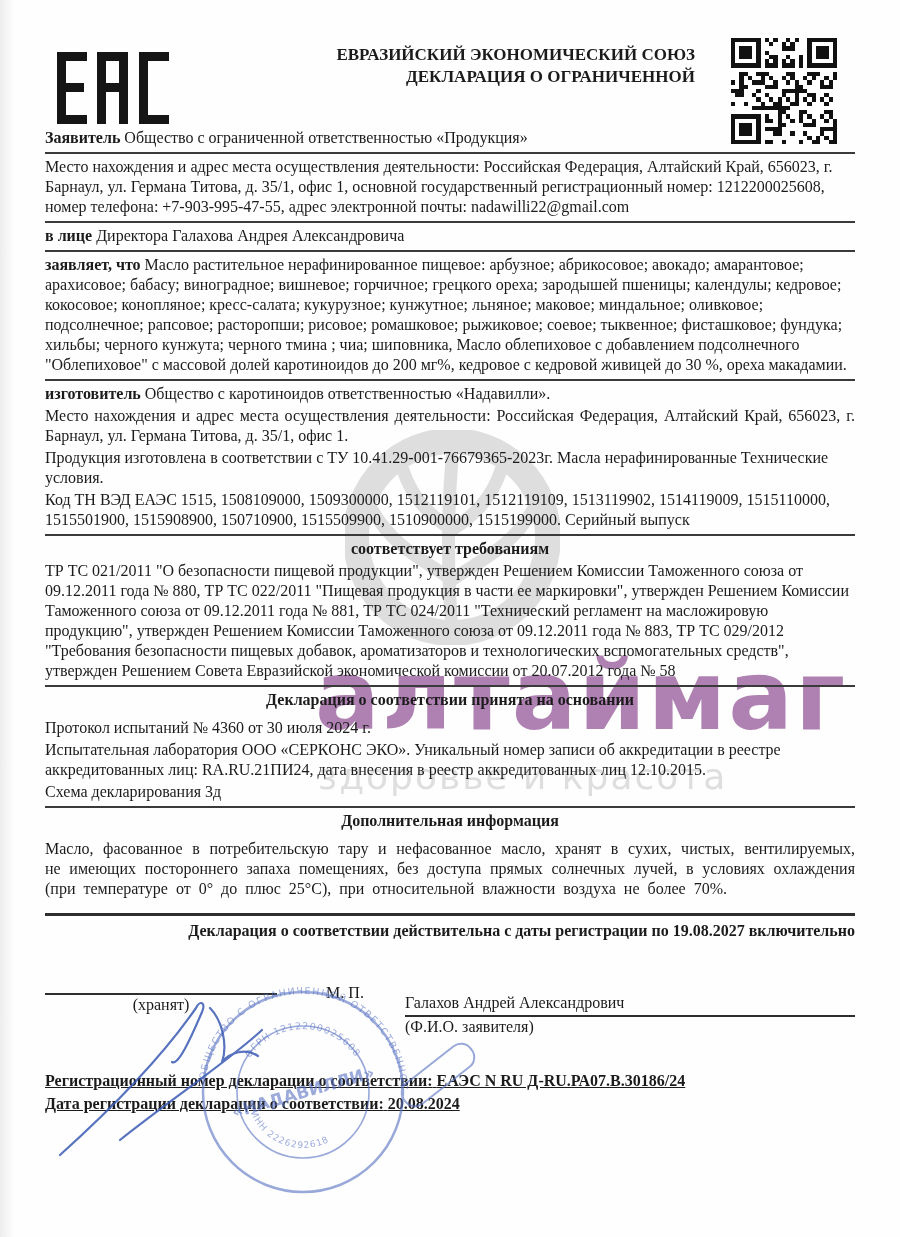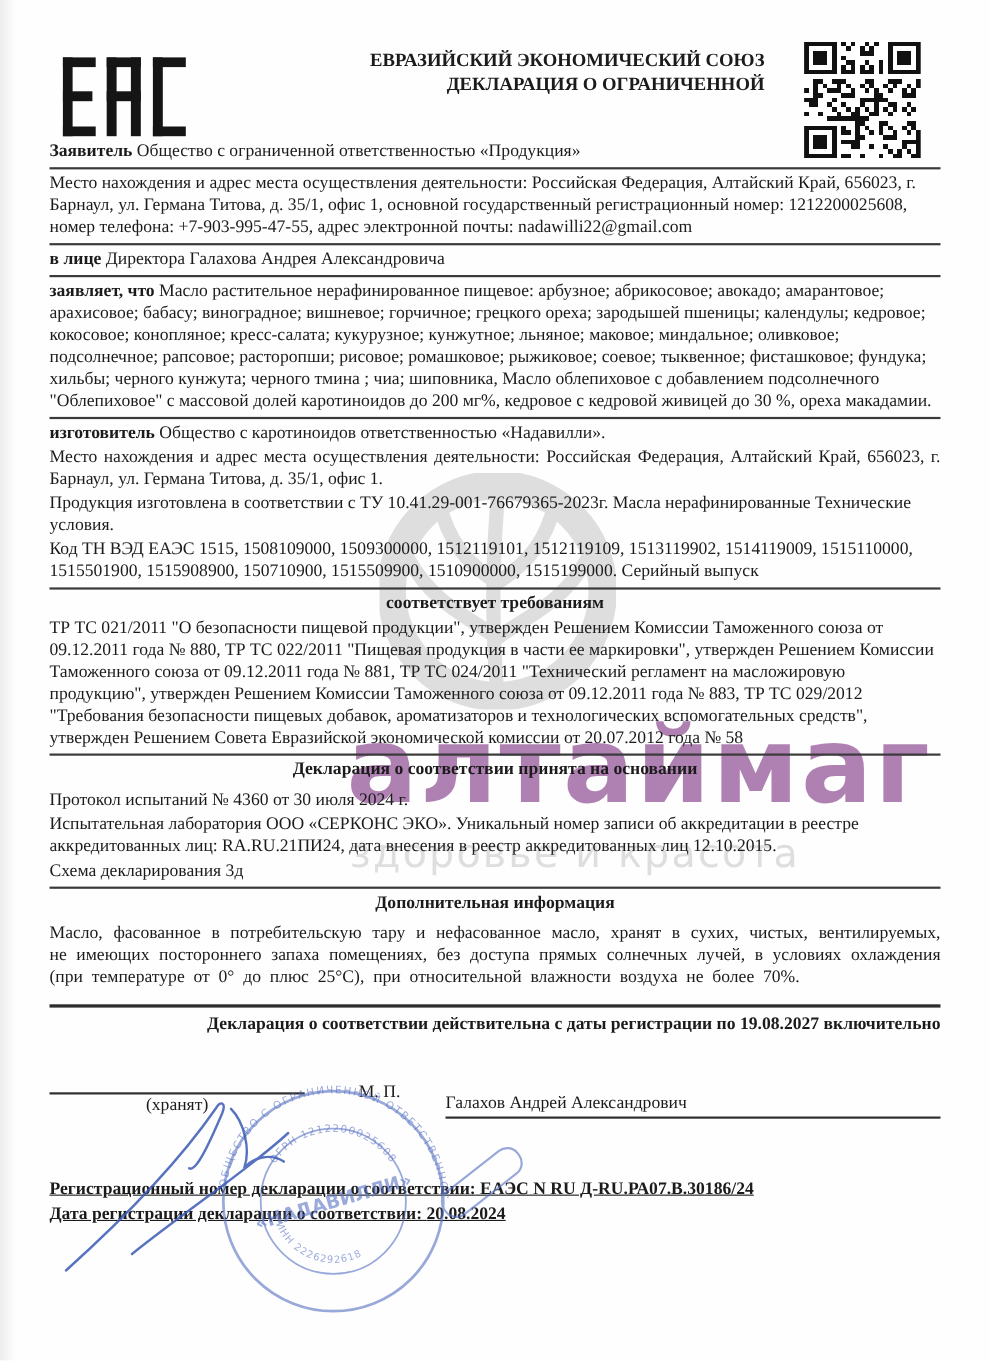--- a/index.html
+++ b/index.html
@@ -303,20 +303,21 @@
 
     <div class="sig">
       <div class="sig-left">
         <div class="sig-line"></div>
         <div>(хранят)</div>
       </div>
       <div class="mp">М. П.</div>
       <div class="sig-right">
         <div>Галахов Андрей Александрович</div>
         <div class="sig-line" style="height:2px"></div>
+        <div>(Ф.И.О. заявителя)</div>
       </div>
     </div>
 
     <div class="reg">
       <div><span>Регистрационный номер декларации о соответствии:</span> <span>ЕАЭС N RU Д-RU.РА07.В.30186/24</span></div>
       <div><span>Дата регистрации декларации о соответствии:</span> <span>20.08.2024</span></div>
     </div>
   </div>
 
   <svg class="stamp-layer" viewBox="0 0 900 1237">

